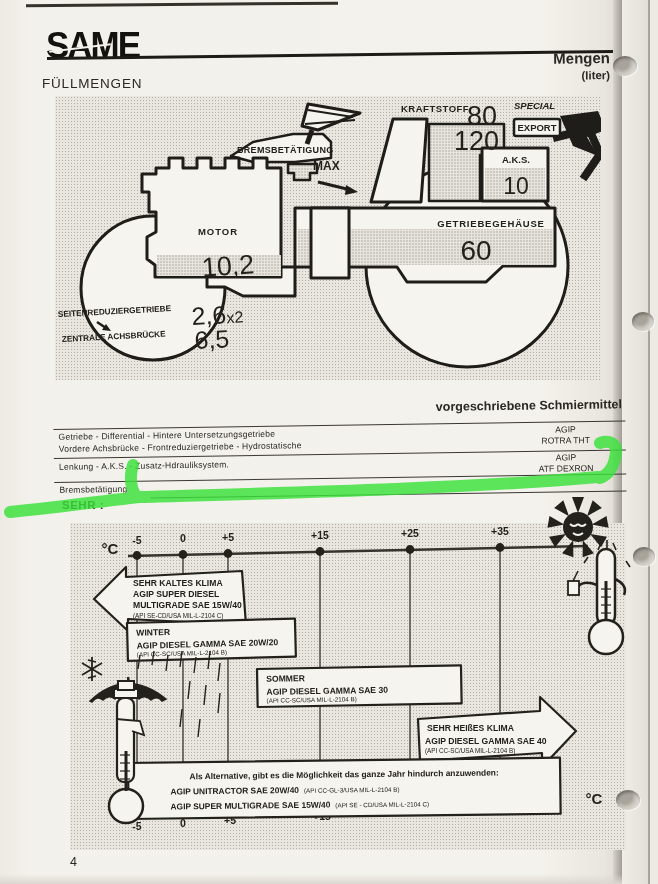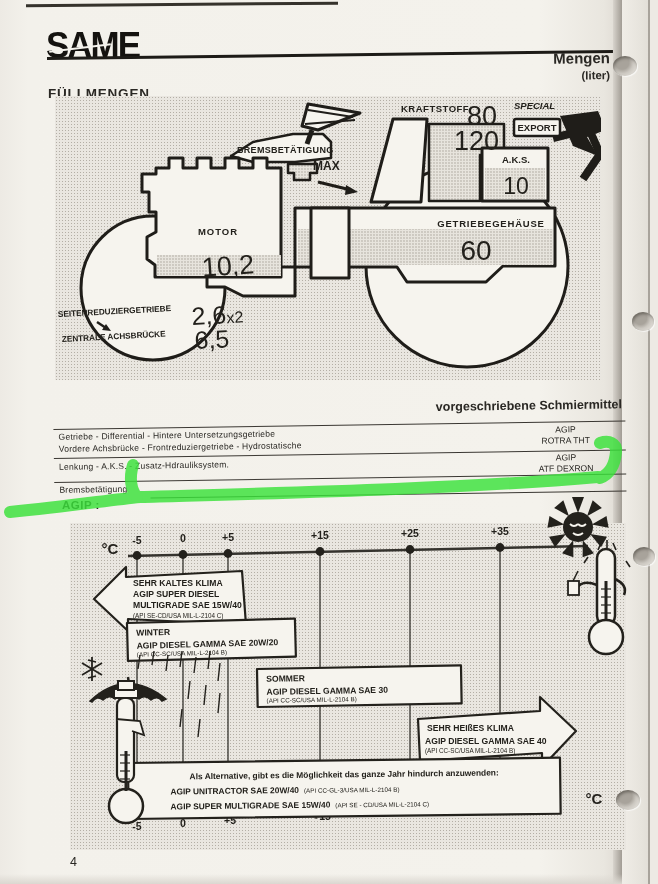--- a/index.html
+++ b/index.html
@@ -19,21 +19,21 @@
   .hole{border-radius:50%;
     background:radial-gradient(circle at 38% 32%,#a8a39b 0 34%,#ccc8c1 55%,#eae7e1 90%);
     box-shadow:inset 1px 2px 3px rgba(40,35,28,.45),1px 1px 1px rgba(255,255,255,.7);}
   .logo{left:46px;top:26px;font-size:35px;font-weight:900;letter-spacing:-2px;color:#14120f;
     transform:scaleY(1.04);}
   .logo-slit{left:49px;top:47px;width:62px;height:2px;background:#f3f1eb;transform:rotate(-7deg);}
   .hrule{left:47px;top:57px;width:566px;height:3px;background:#1d1b17;transform:rotate(-0.7deg);transform-origin:left center;}
   .mengen{left:470px;top:50px;width:140px;text-align:right;font-weight:bold;line-height:1.25;transform:rotate(-0.7deg);}
   .mengen .t1{font-size:15px;}
   .mengen .t2{font-size:11.5px;}
-  .fuellmengen{left:48px;top:76px;font-size:13.5px;font-weight:bold;letter-spacing:.8px;margin-top:10px;}
+  .fuellmengen{left:42px;top:76px;font-size:13.5px;font-weight:normal;letter-spacing:.8px;}
   .halftone{background-color:#e9e6e0;background-image:radial-gradient(#b3aea5 .75px,rgba(0,0,0,0) .95px);background-size:3px 3px;}
   .diagram-box{left:55px;top:96px;width:546px;height:284px;}
   .lubri-head{left:380px;top:399px;width:242px;text-align:right;font-size:12.5px;font-weight:bold;transform:rotate(-0.8deg);}
   .lubtable{left:50px;top:420px;width:578px;height:92px;transform:rotate(-0.85deg);transform-origin:left center;font-size:8.6px;line-height:1;}
   .lubtable .rule{position:absolute;left:4px;width:572px;height:1.4px;background:#3a3732;}
   .lubtable .cell{position:absolute;white-space:nowrap;letter-spacing:.2px;}
   .lubtable .rcol{position:absolute;left:460px;width:112px;text-align:center;}
   .motor-head{left:62px;top:499px;font-size:11.5px;font-weight:bold;letter-spacing:.5px;}
   .chart-box{left:70px;top:523px;width:556px;height:327px;}
   .chart-box svg{overflow:visible;}
@@ -128,21 +128,21 @@
     <div class="cell" style="left:9px;top:13px">Getriebe - Differential - Hintere Untersetzungsgetriebe</div>
     <div class="cell" style="left:9px;top:25px">Vordere Achsbrücke - Frontreduziergetriebe - Hydrostatische</div>
     <div class="cell" style="left:9px;top:43px">Lenkung - A.K.S. - Zusatz-Hdrauliksystem.</div>
     <div class="cell" style="left:9px;top:66px">Bremsbetätigung</div>
     <div class="rcol" style="top:13px">AGIP</div>
     <div class="rcol" style="top:24px">ROTRA THT</div>
     <div class="rcol" style="top:41px">AGIP</div>
     <div class="rcol" style="top:52px">ATF DEXRON</div>
   </div>
 
-  <div class="abs motor-head">AGIP :</div>
+  <div class="abs motor-head">SEHR :</div>
   <div class="abs halftone chart-box">
   <svg width="556" height="327" viewBox="0 0 556 327">
     <g stroke="#35332e">
       <path d="M58,33 L518,23" stroke-width="2.4" fill="none"></path>
       <g stroke-width="1.3">
         <line x1="67" y1="32" x2="67" y2="295"></line>
             <line x1="113" y1="31" x2="113" y2="293"></line>
         <line x1="158" y1="30" x2="158" y2="290"></line>
             <line x1="250" y1="28" x2="250" y2="286"></line>
         <line x1="340" y1="26" x2="340" y2="281"></line>

